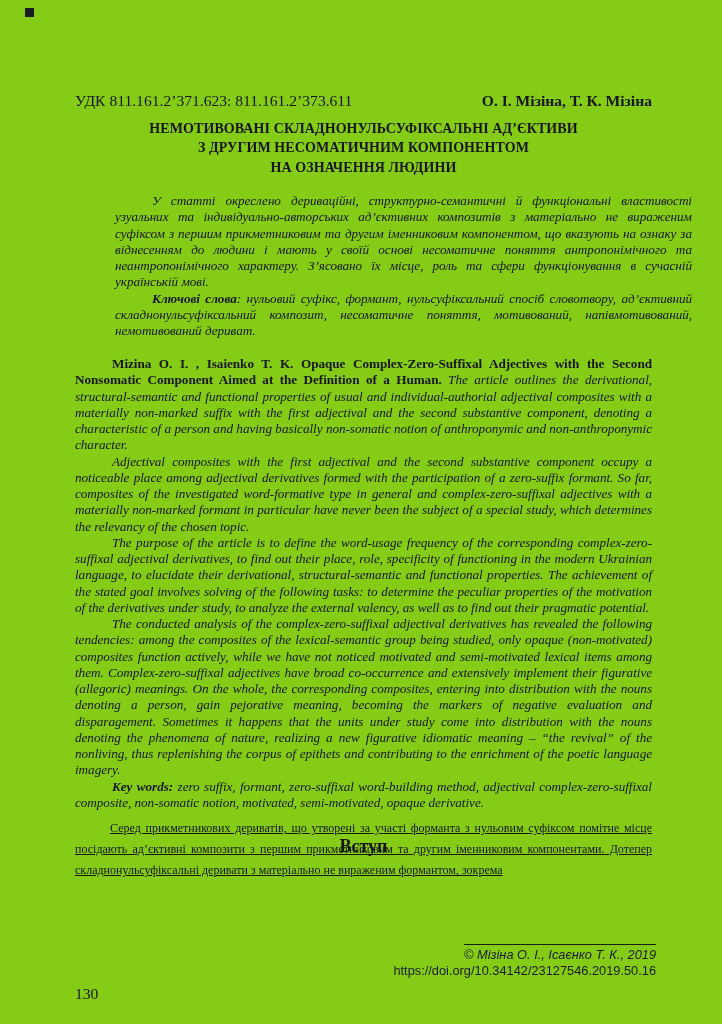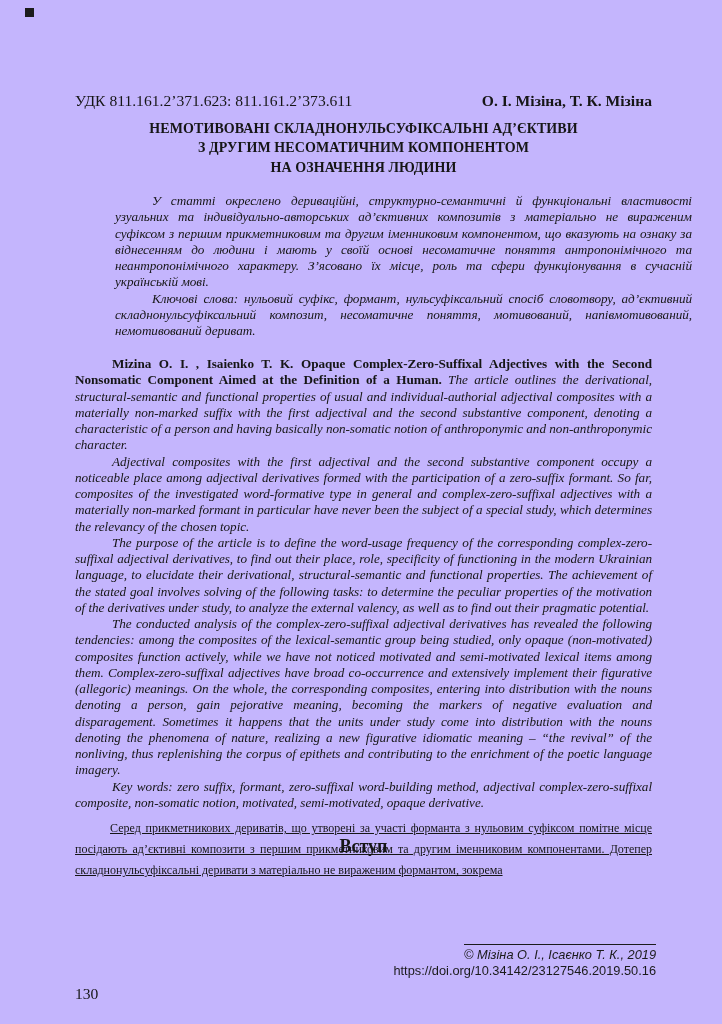--- a/index.html
+++ b/index.html
@@ -4,21 +4,21 @@
 <style>
   html, body {
     margin: 0;
     padding: 0;
     background: #ffffff;
   }
   .page {
     position: relative;
     width: 722px;
     height: 1024px;
-    background: #c4b5fd;
+    background: #84cc16;
     color: #161616;
     font-family: "Liberation Serif", "DejaVu Serif", serif;
     overflow: hidden;
   }
   .corner-mark {
     position: absolute;
     left: 25px;
     top: 8px;
     width: 9px;
     height: 9px;
@@ -50,21 +50,21 @@
   .abstract-en { top: 356px; }
   p.abs {
     margin: 0;
     font-size: 13.2px;
     line-height: 16.25px;
     font-style: italic;
     text-align: justify;
     text-indent: 37px;
     letter-spacing: -0.05px;
   }
-  .kw-label { font-weight: normal; }
+  .kw-label { font-weight: bold; }
   .en-head { font-weight: bold; font-style: normal; }
   .intro-head {
     top: 836px;
     text-align: center;
     font-weight: bold;
     font-size: 18px;
     margin: 0;
   }
   .intro-para {
     top: 818px;

